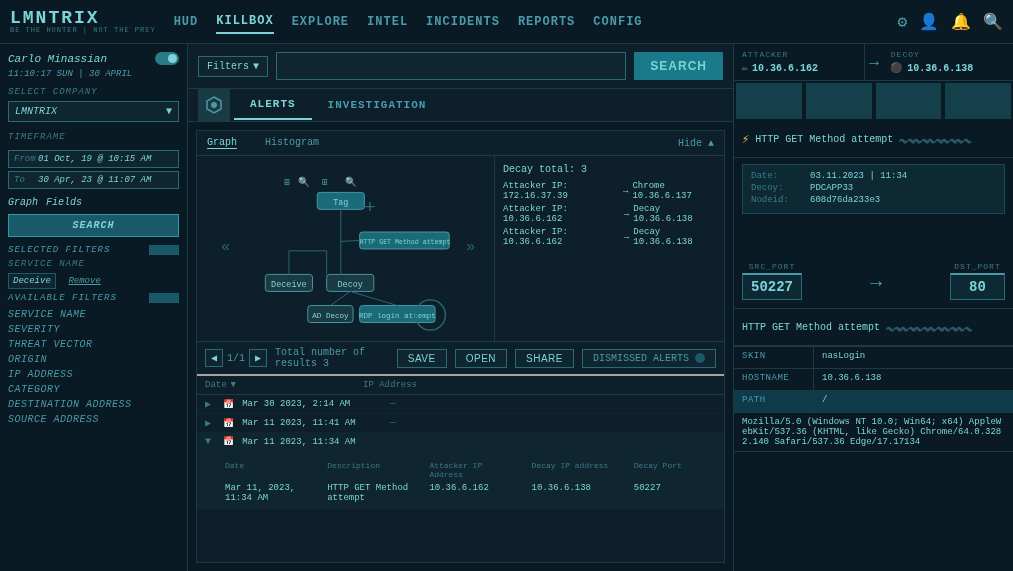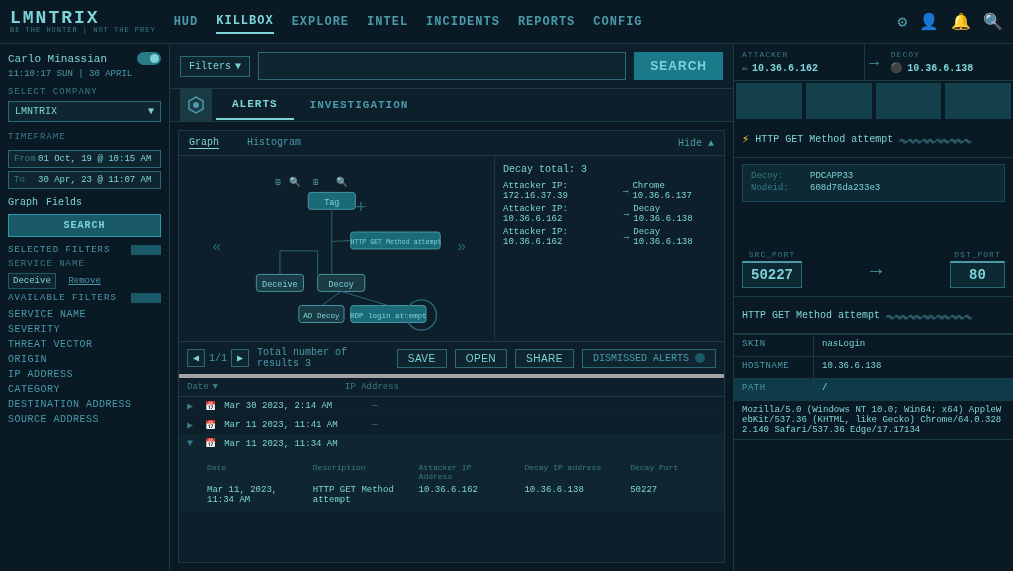--- a/index.html
+++ b/index.html
@@ -70,26 +70,27 @@
     }
 
     
     .main-layout {
       display: flex;
       height: calc(571px - 44px);
     }
 
     
     .left-sidebar {
-      width: 170px;
+      width: 188px;
       background: #0a1a24;
       border-right: 1px solid #1a3a44;
       padding: 8px;
       flex-shrink: 0;
       overflow: hidden;
+      font-style: italic;
     }
     .user-row {
       display: flex;
       justify-content: space-between;
       align-items: center;
       margin-bottom: 4px;
     }
     .user-name {
       color: #7dd4d8;
       font-size: 11px;
@@ -447,21 +448,21 @@
     }
     .dismissed-dot {
       width: 10px;
       height: 10px;
       border-radius: 50%;
       background: #1a5a68;
     }
 
     
     .table-container {
-      border-top: 4px solid #a3a3a3;
+      border-top: 2px solid #a3a3a3;
       overflow: hidden;
     }
     .table-header {
       display: flex;
       padding: 4px 8px;
       border-bottom: 1px solid #1a3a44;
       color: #3a7a88;
       font-size: 9px;
       gap: 8px;
     }
@@ -978,20 +979,24 @@
     </div>
 
     <div class="method-label">
       <span class="method-icon">⚡</span>
       <span>HTTP GET Method attempt</span>
       <span class="squiggly">〰〰〰〰〰</span>
     </div>
 
     <div class="info-card">
       <div class="info-row">
+        <span class="info-label">Date:</span>
+        <span class="info-val">03.11.2023 | 11:34</span>
+      </div>
+      <div class="info-row">
         <span class="info-label">Decoy:</span>
         <span class="info-val">PDCAPP33</span>
       </div>
       <div class="info-row">
         <span class="info-label">Nodeid:</span>
         <span class="info-val">608d76da233e3</span>
       </div>
     </div>
 
     <div class="ports-area">

